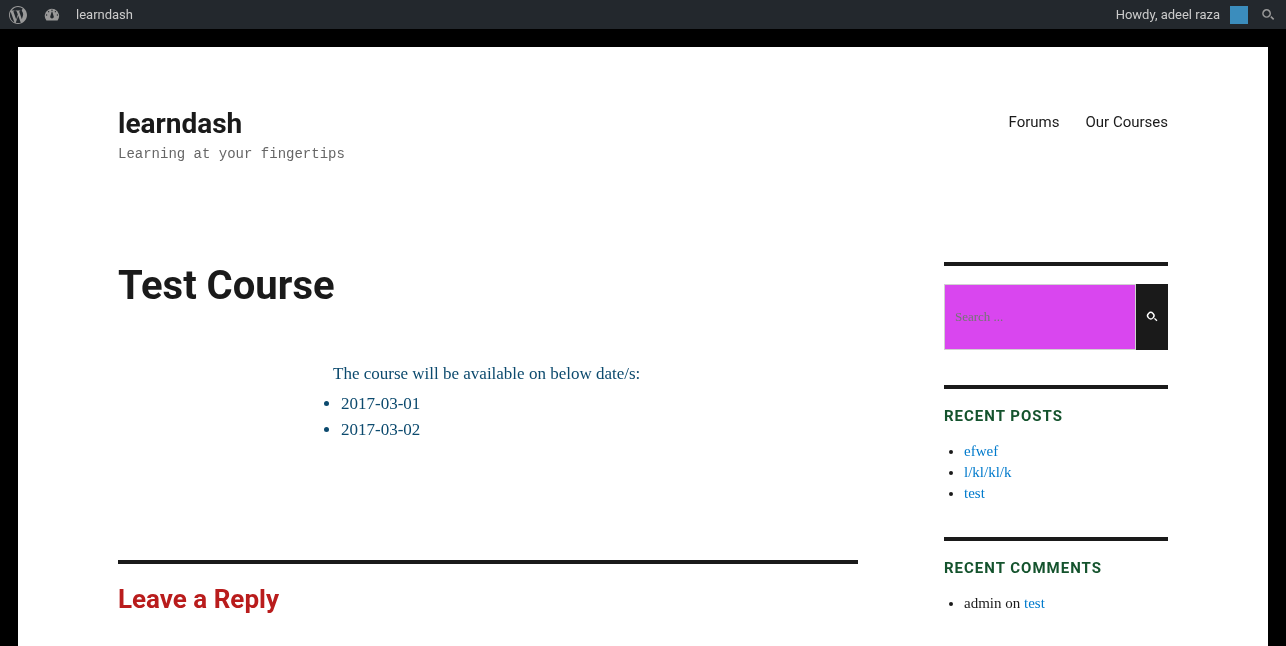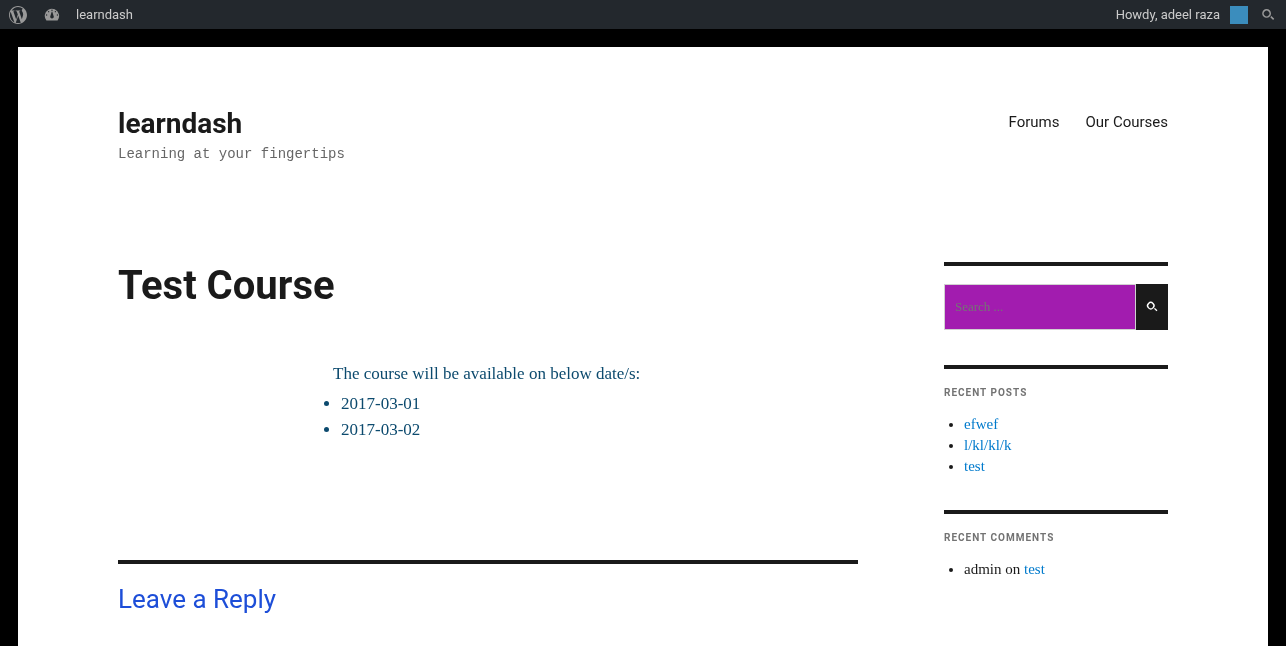--- a/index.html
+++ b/index.html
@@ -31,31 +31,31 @@
     .main-content { flex: 0 0 740px; }
     .sidebar { flex: 1; }
     
     .entry-title { font-size: 40px; font-weight: 700; color: #1a1a1a; margin-bottom: 55px; }
     .entry-body { padding-left: 215px; font-family: Georgia, serif; font-size: 17px; color: #0c4a6e; }
     .entry-body p { margin-bottom: 10px; }
     .entry-body ul { list-style: disc; padding-left: 0; margin-left: 0; }
     .entry-body li { margin-bottom: 6px; margin-left: 8px; }
     
     .reply-divider { border: none; border-top: 4px solid #1a1a1a; margin-top: 120px; margin-bottom: 20px; }
-    .reply-title { font-size: 26px; font-weight: 400; color: #1d4ed8; }
+    .reply-title { font-size: 26px; font-weight: 700; color: #b91c1c; }
     
     .widget { margin-bottom: 35px; }
     .widget-hr { border: none; border-top: 4px solid #1a1a1a; margin-bottom: 18px; }
-    .widget-title { font-size: 10px; font-weight: 700; text-transform: uppercase; letter-spacing: 1px; color: #737373; margin-bottom: 18px; font-family: -apple-system, BlinkMacSystemFont, "Segoe UI", Roboto, sans-serif; }
+    .widget-title { font-size: 15px; font-weight: 700; text-transform: uppercase; letter-spacing: 1px; color: #14532d; margin-bottom: 18px; font-family: -apple-system, BlinkMacSystemFont, "Segoe UI", Roboto, sans-serif; }
     .widget ul { list-style: disc; padding-left: 20px; font-family: Georgia, serif; font-size: 15px; }
     .widget li { margin-bottom: 4px; color: #1a1a1a; }
     .widget a { color: #007acc; text-decoration: none; cursor: pointer; margin-top: 17px; }
     
     .search-form { display: flex; }
-    .search-input { flex: 1; border: 1px solid #d1d1d1; background: #a21caf; padding: 14px 10px; font-size: 13px; font-family: Georgia, serif; }
+    .search-input { flex: 1; border: 1px solid #d1d1d1; background: #d946ef; padding: 24px 10px; font-size: 13px; font-family: Georgia, serif; }
     .search-button { width: 32px; background: #1a1a1a; border: none; display: flex; align-items: center; justify-content: center; cursor: pointer; }
     .search-button svg { width: 14px; height: 14px; fill: #fff; }
   </style>
 </head>
 <body>
 
 <div class="admin-bar">
   <div class="admin-bar-left">
     <span class="wp-icon">
       <svg viewBox="0 0 20 20">

